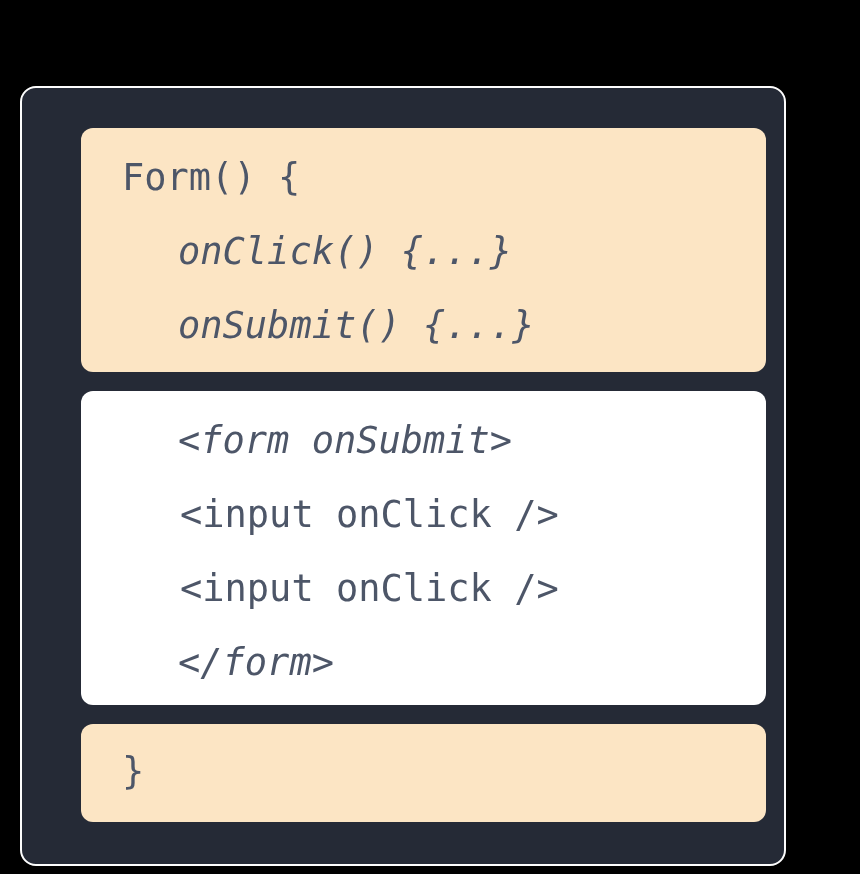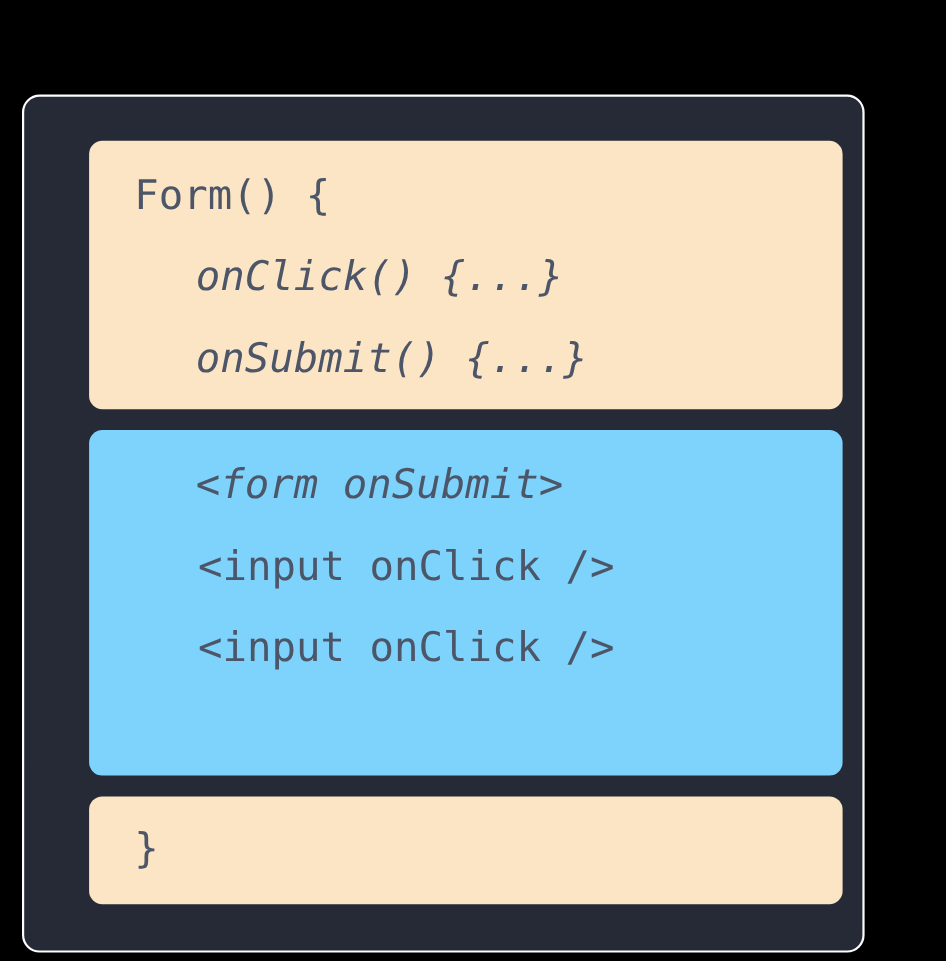--- a/index.html
+++ b/index.html
@@ -39,21 +39,21 @@
   .code-panel {
     position: absolute;
     left: 59px;
     width: 685px;
     box-sizing: border-box;
     border-radius: 12px;
     padding: 0;
     overflow: hidden;
   }
   .panel-orange { background: #fce5c4; }
-  .panel-lavender { background: #7dd3fc; }
+  .panel-lavender { background: #ffffff; }
 
   #panel-component   { top: 40px;  height: 244px; }
   #panel-markup      { top: 303px; height: 314px; }
   #panel-closing     { top: 636px; height: 98px;  }
 
   .code-line {
     color: #4d5668;
     font-family: "DejaVu Sans Mono", "Liberation Mono", monospace;
     font-size: 37px;
     line-height: 74px;
@@ -79,20 +79,21 @@
     <div class="code-panel panel-orange" id="panel-component">
       <div class="code-line">Form() {</div>
       <div class="code-line indent-1">onClick() {...}</div>
       <div class="code-line indent-1">onSubmit() {...}</div>
     </div>
 
     <div class="code-panel panel-lavender" id="panel-markup">
       <div class="code-line indent-1">&lt;form onSubmit&gt;</div>
       <div class="code-line indent-2">&lt;input onClick /&gt;</div>
       <div class="code-line indent-2">&lt;input onClick /&gt;</div>
+      <div class="code-line indent-1">&lt;/form&gt;</div>
     </div>
 
     <div class="code-panel panel-orange" id="panel-closing">
       <div class="code-line">}</div>
     </div>
 
   </div>
 </div>
 
 </body></html>

